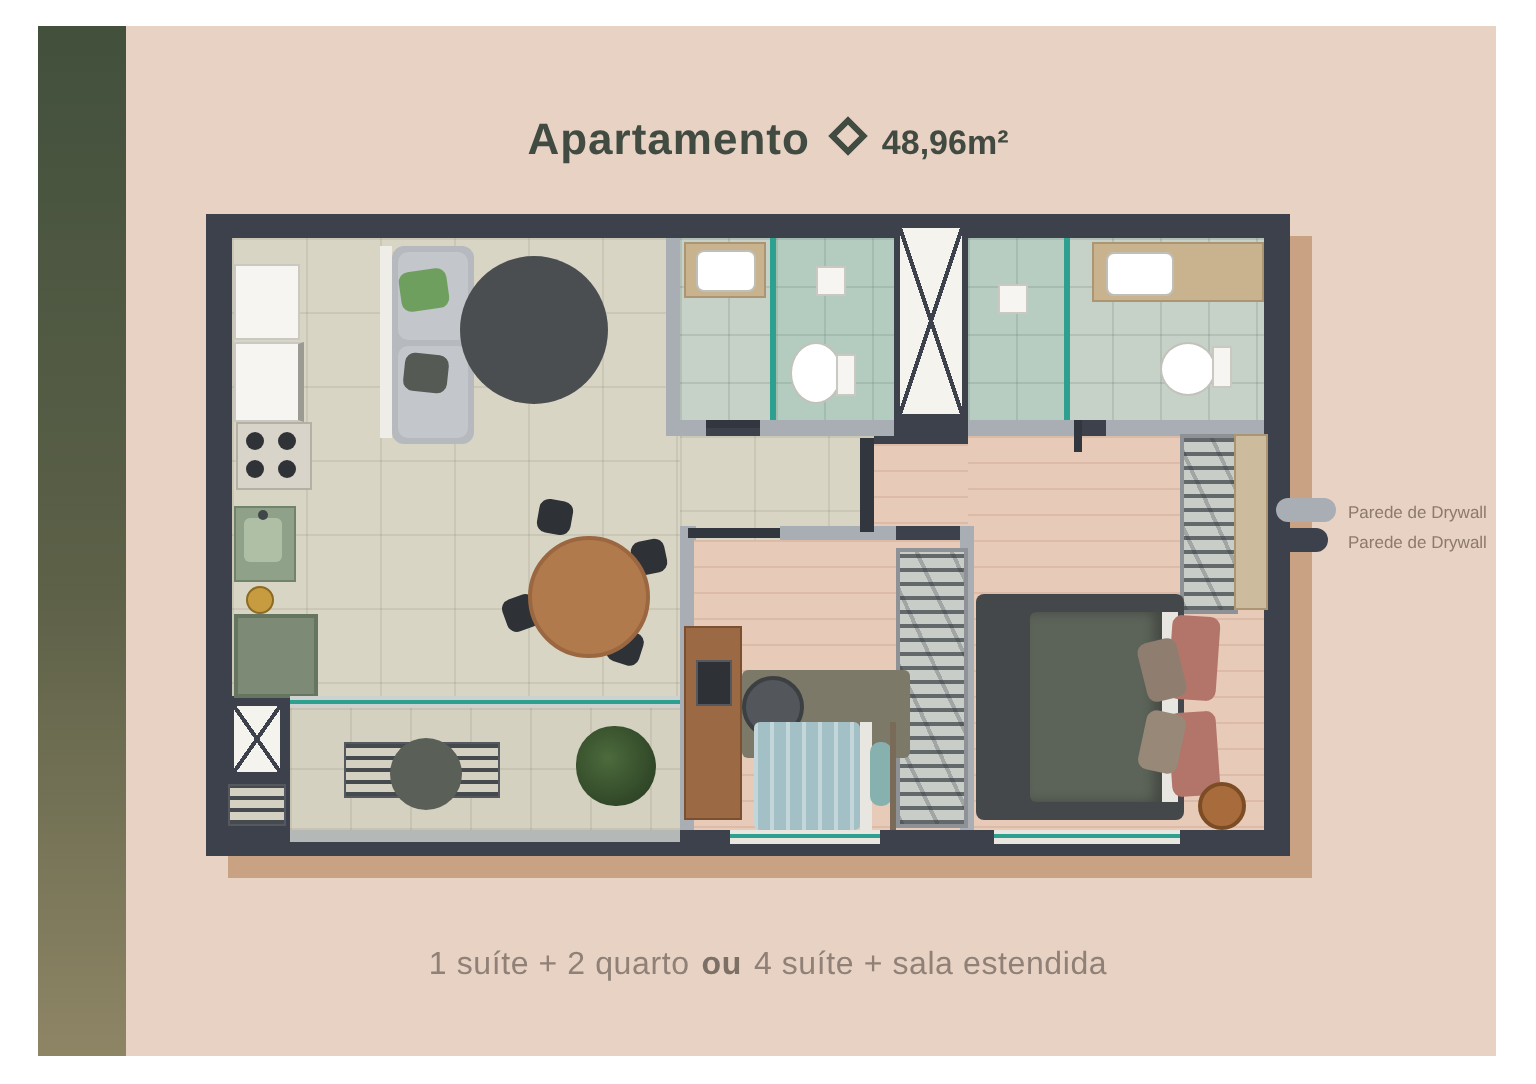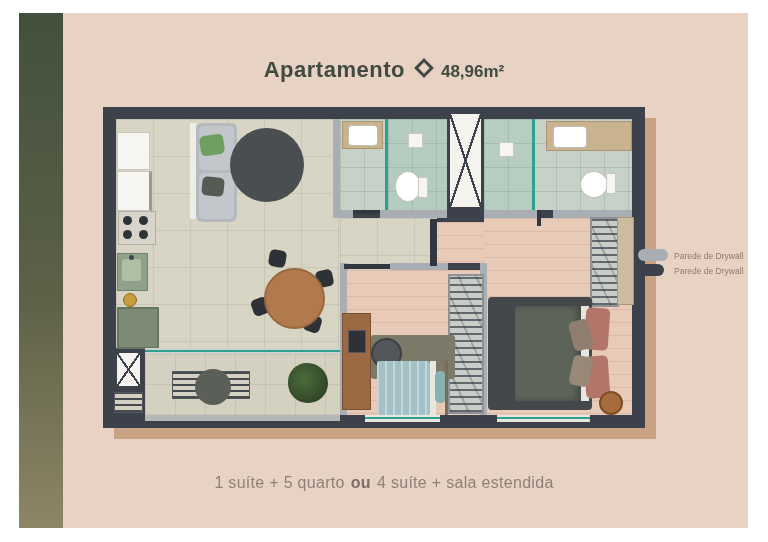--- a/index.html
+++ b/index.html
@@ -190,14 +190,14 @@
 </div>
 
 <div>
   <div class="abs pill" style="left:638px;top:249px;width:30px;background:#a9adb4;"></div>
   <div class="abs legend-label" style="left:674px;top:251px;">Parede de Drywall</div>
   <div class="abs pill" style="left:638px;top:264px;width:26px;background:#3c414c;"></div>
   <div class="abs legend-label" style="left:674px;top:266px;">Parede de Drywall</div>
 </div>
 
 <div class="abs" id="caption">
-  <span>1 suíte + 5 quarto</span><span class="conn">ou</span><span>4 suíte + sala estendida</span>
+  <span>1 suíte + 2 quarto</span><span class="conn">ou</span><span>4 suíte + sala estendida</span>
 </div>
 
 </body></html>

